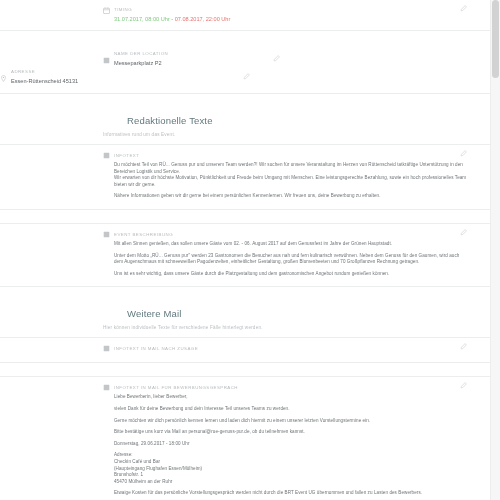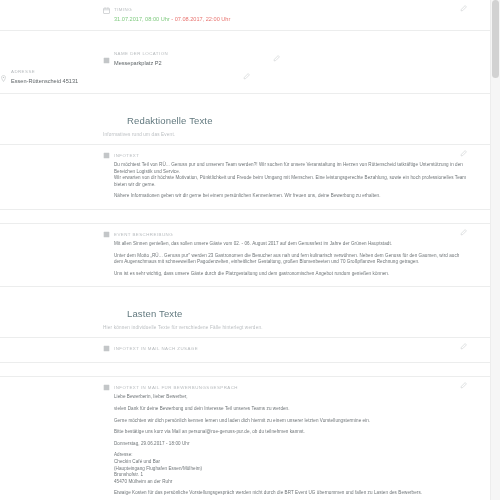--- a/index.html
+++ b/index.html
@@ -164,21 +164,21 @@
         <p>Uns ist es sehr wichtig, dass unsere Gäste durch die Platzgestaltung und dem gastronomischen Angebot rundum genießen können.</p>
       </div>
       <span class="pencil right">
         <svg viewBox="0 0 14 14">
             <path d="M10.2 1.2l2.6 2.6-7.4 7.4-3.2.6.6-3.2z" fill="none" stroke="currentColor" stroke-width="1.3" stroke-linejoin="round"></path>
           </svg>
       </span>
     </div>
 
     <div class="section">
-      <h2>Lasten Texte</h2>
+      <h2>Weitere Mail</h2>
       <div class="sub">Hier können individuelle Texte für verschiedene Fälle hinterlegt werden.</div>
     </div>
 
     <div class="row bordered topline" style="padding-top:7px;padding-bottom:10px;">
       <span class="ficon">
         <svg viewBox="0 0 14 14">
             <rect x="1.4" y="1.4" width="11.2" height="11.2" rx="0.8" fill="currentColor"></rect>
           </svg>
       </span>
       <div class="flabel">INFOTEXT IN MAIL NACH ZUSAGE</div>

